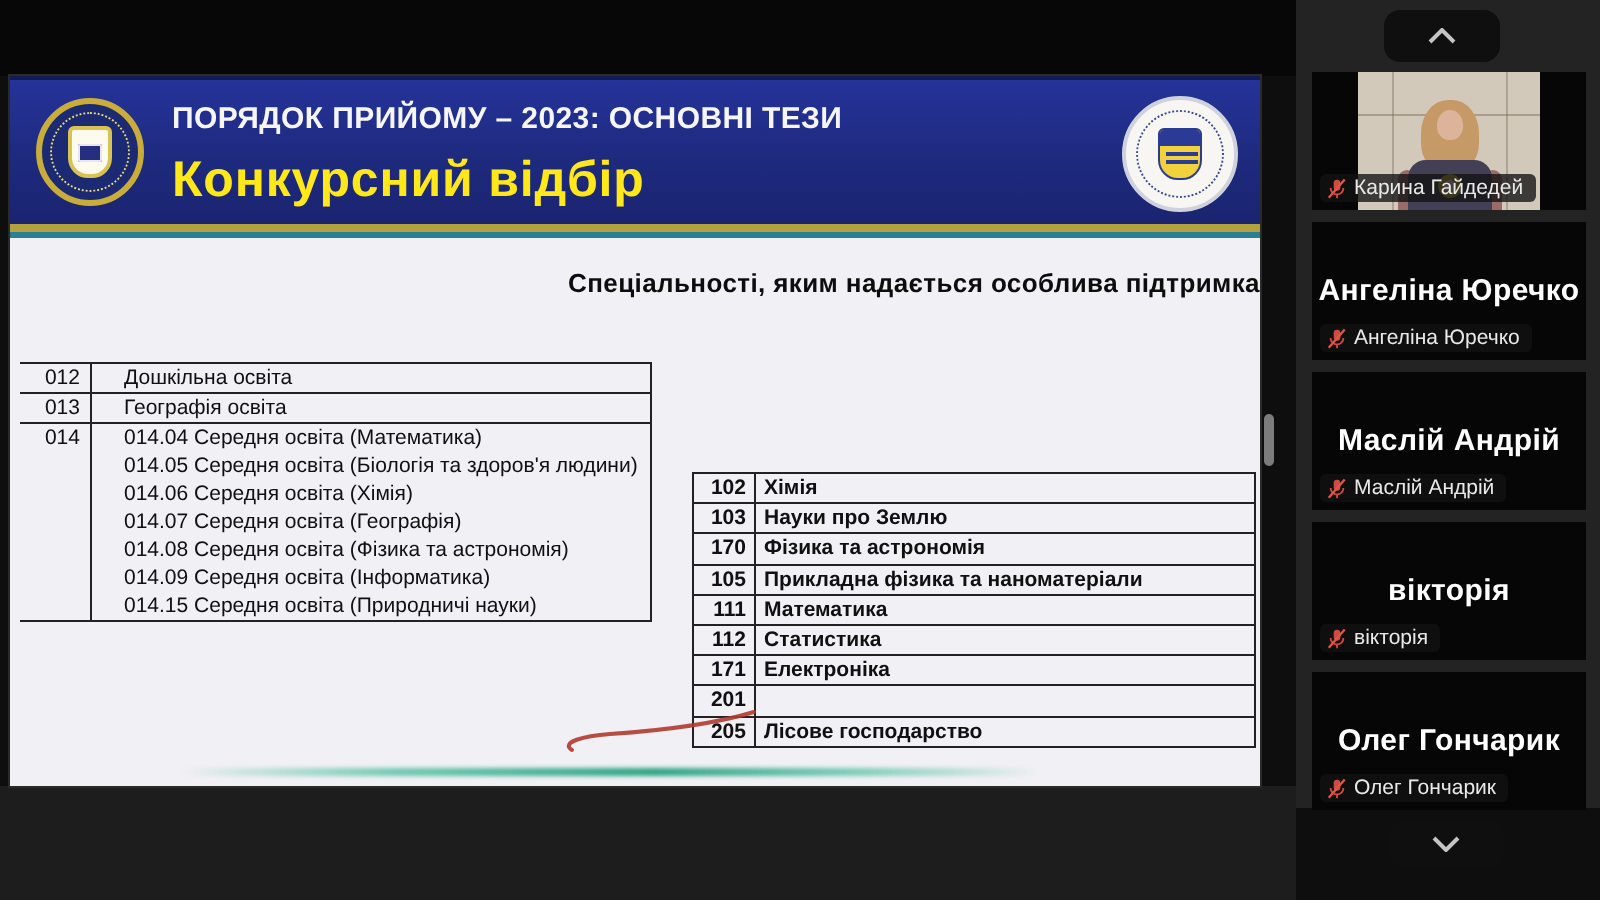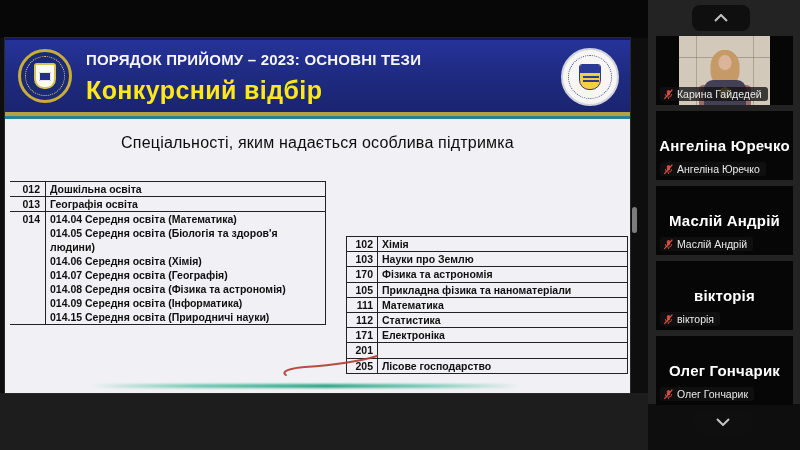--- a/index.html
+++ b/index.html
@@ -23,28 +23,28 @@
   .logo-l .shield{width:22px;height:26px;background:#fdfbee;border:2px solid #d9c254;border-radius:3px 3px 10px 10px;display:flex;align-items:center;justify-content:center;}
   .logo-l .book{width:12px;height:9px;background:#24307f;border-radius:1px;box-shadow:inset 0 0 0 1px #e9e6f2;}
 
   .logo-r{position:absolute;right:11px;top:8px;width:58px;height:58px;border-radius:50%;background:#f7f6f2;border:2px solid #cfd2dd;display:flex;align-items:center;justify-content:center;}
   .logo-r .ring{position:absolute;inset:5px;border-radius:50%;border:1px dotted #3a4aa0;}
   .logo-r .shield{width:22px;height:26px;background:#f2d23c;border:1px solid #2b3a95;border-radius:3px 3px 10px 10px;position:relative;overflow:hidden;}
   .logo-r .band{position:absolute;left:0;top:0;width:100%;height:8px;background:#2b3a95;}
   .logo-r .txt{position:absolute;left:3px;top:11px;width:16px;height:2px;background:#2b3a95;box-shadow:0 4px 0 #2b3a95;}
 
   .slide-body{position:relative;width:100%;height:274px;}
-  .slide-title{padding-top:15px;text-align:center;font-size:16px;font-weight:normal;color:#0d0d0d;letter-spacing:.2px;}
-
-  
-  .ltable{position:absolute;left:5px;top:62px;width:316px;border-top:1.5px solid #222;font-size:10.5px;font-weight:bold;color:#101010;}
+  .slide-title{padding-top:15px;text-align:right;font-size:13px;font-weight:bold;color:#0d0d0d;letter-spacing:.2px;}
+
+  
+  .ltable{position:absolute;left:5px;top:62px;width:316px;border-top:1.5px solid #222;font-size:10.5px;font-weight:normal;color:#101010;}
   .lrow{display:flex;border-bottom:1.5px solid #222;}
   .lrow:last-child .lname{border-bottom:none;}
   .lcode{width:36px;text-align:right;padding:0 5px 0 0;line-height:14px;border-right:1.5px solid #222;flex:none;}
-  .lname{flex:1;padding:0 2px 0 4px;line-height:14px;border-right:1.5px solid #222;}
+  .lname{flex:1;padding:0 2px 0 4px;line-height:14px;border-right:1.5px solid #222;margin-left:12px;}
 
   
   .rtable{position:absolute;left:341px;top:117px;width:282px;border:1.5px solid #222;border-bottom:none;font-size:10.5px;font-weight:bold;color:#101010;}
   .rrow{display:flex;border-bottom:1.5px solid #222;}
   .rcode{width:31px;text-align:right;padding:0 4px 0 0;line-height:14.2px;border-right:1.5px solid #222;flex:none;}
   .rname{flex:1;padding:0 2px 0 4px;line-height:14.2px;white-space:nowrap;}
 
   .annot{position:absolute;left:0;top:0;width:625px;height:274px;pointer-events:none;}
   .green-line{position:absolute;left:85px;top:265px;width:430px;height:4px;border-radius:2px;filter:blur(1px);background:linear-gradient(90deg,rgba(60,185,150,0) 0%,rgba(60,185,150,.7) 25%,rgba(35,160,125,.95) 55%,rgba(60,185,150,.6) 80%,rgba(60,185,150,0) 100%);}
 

